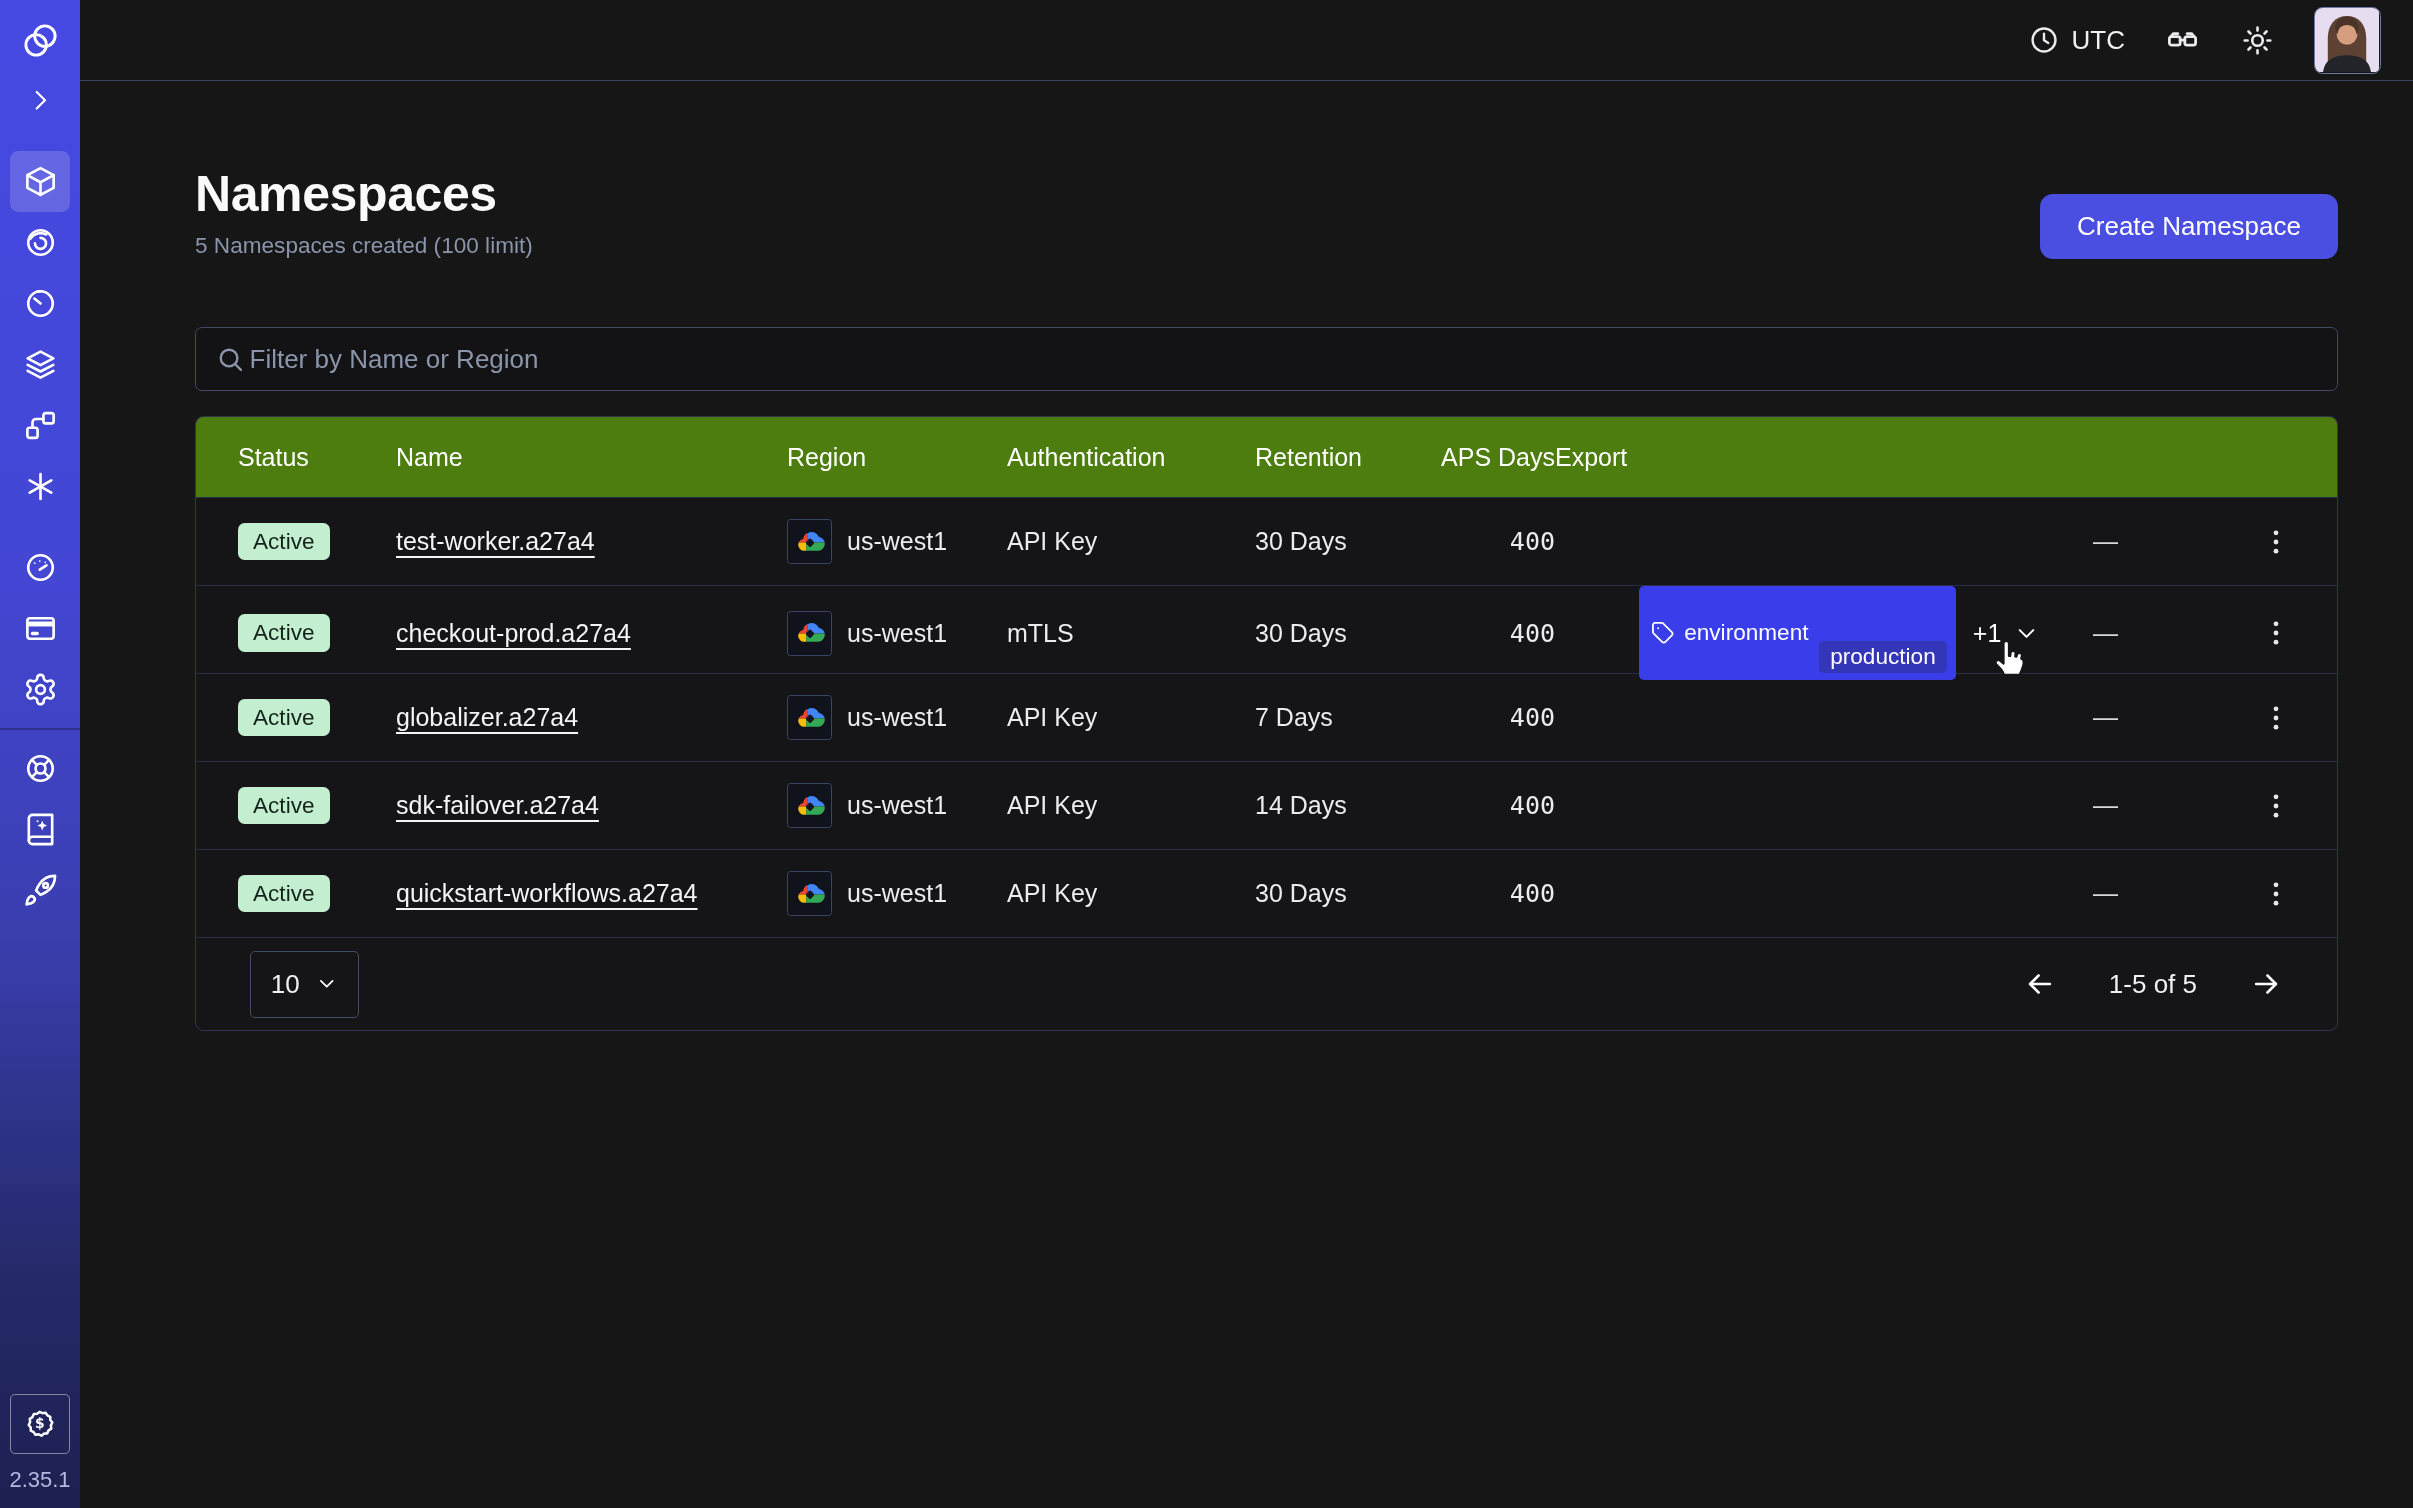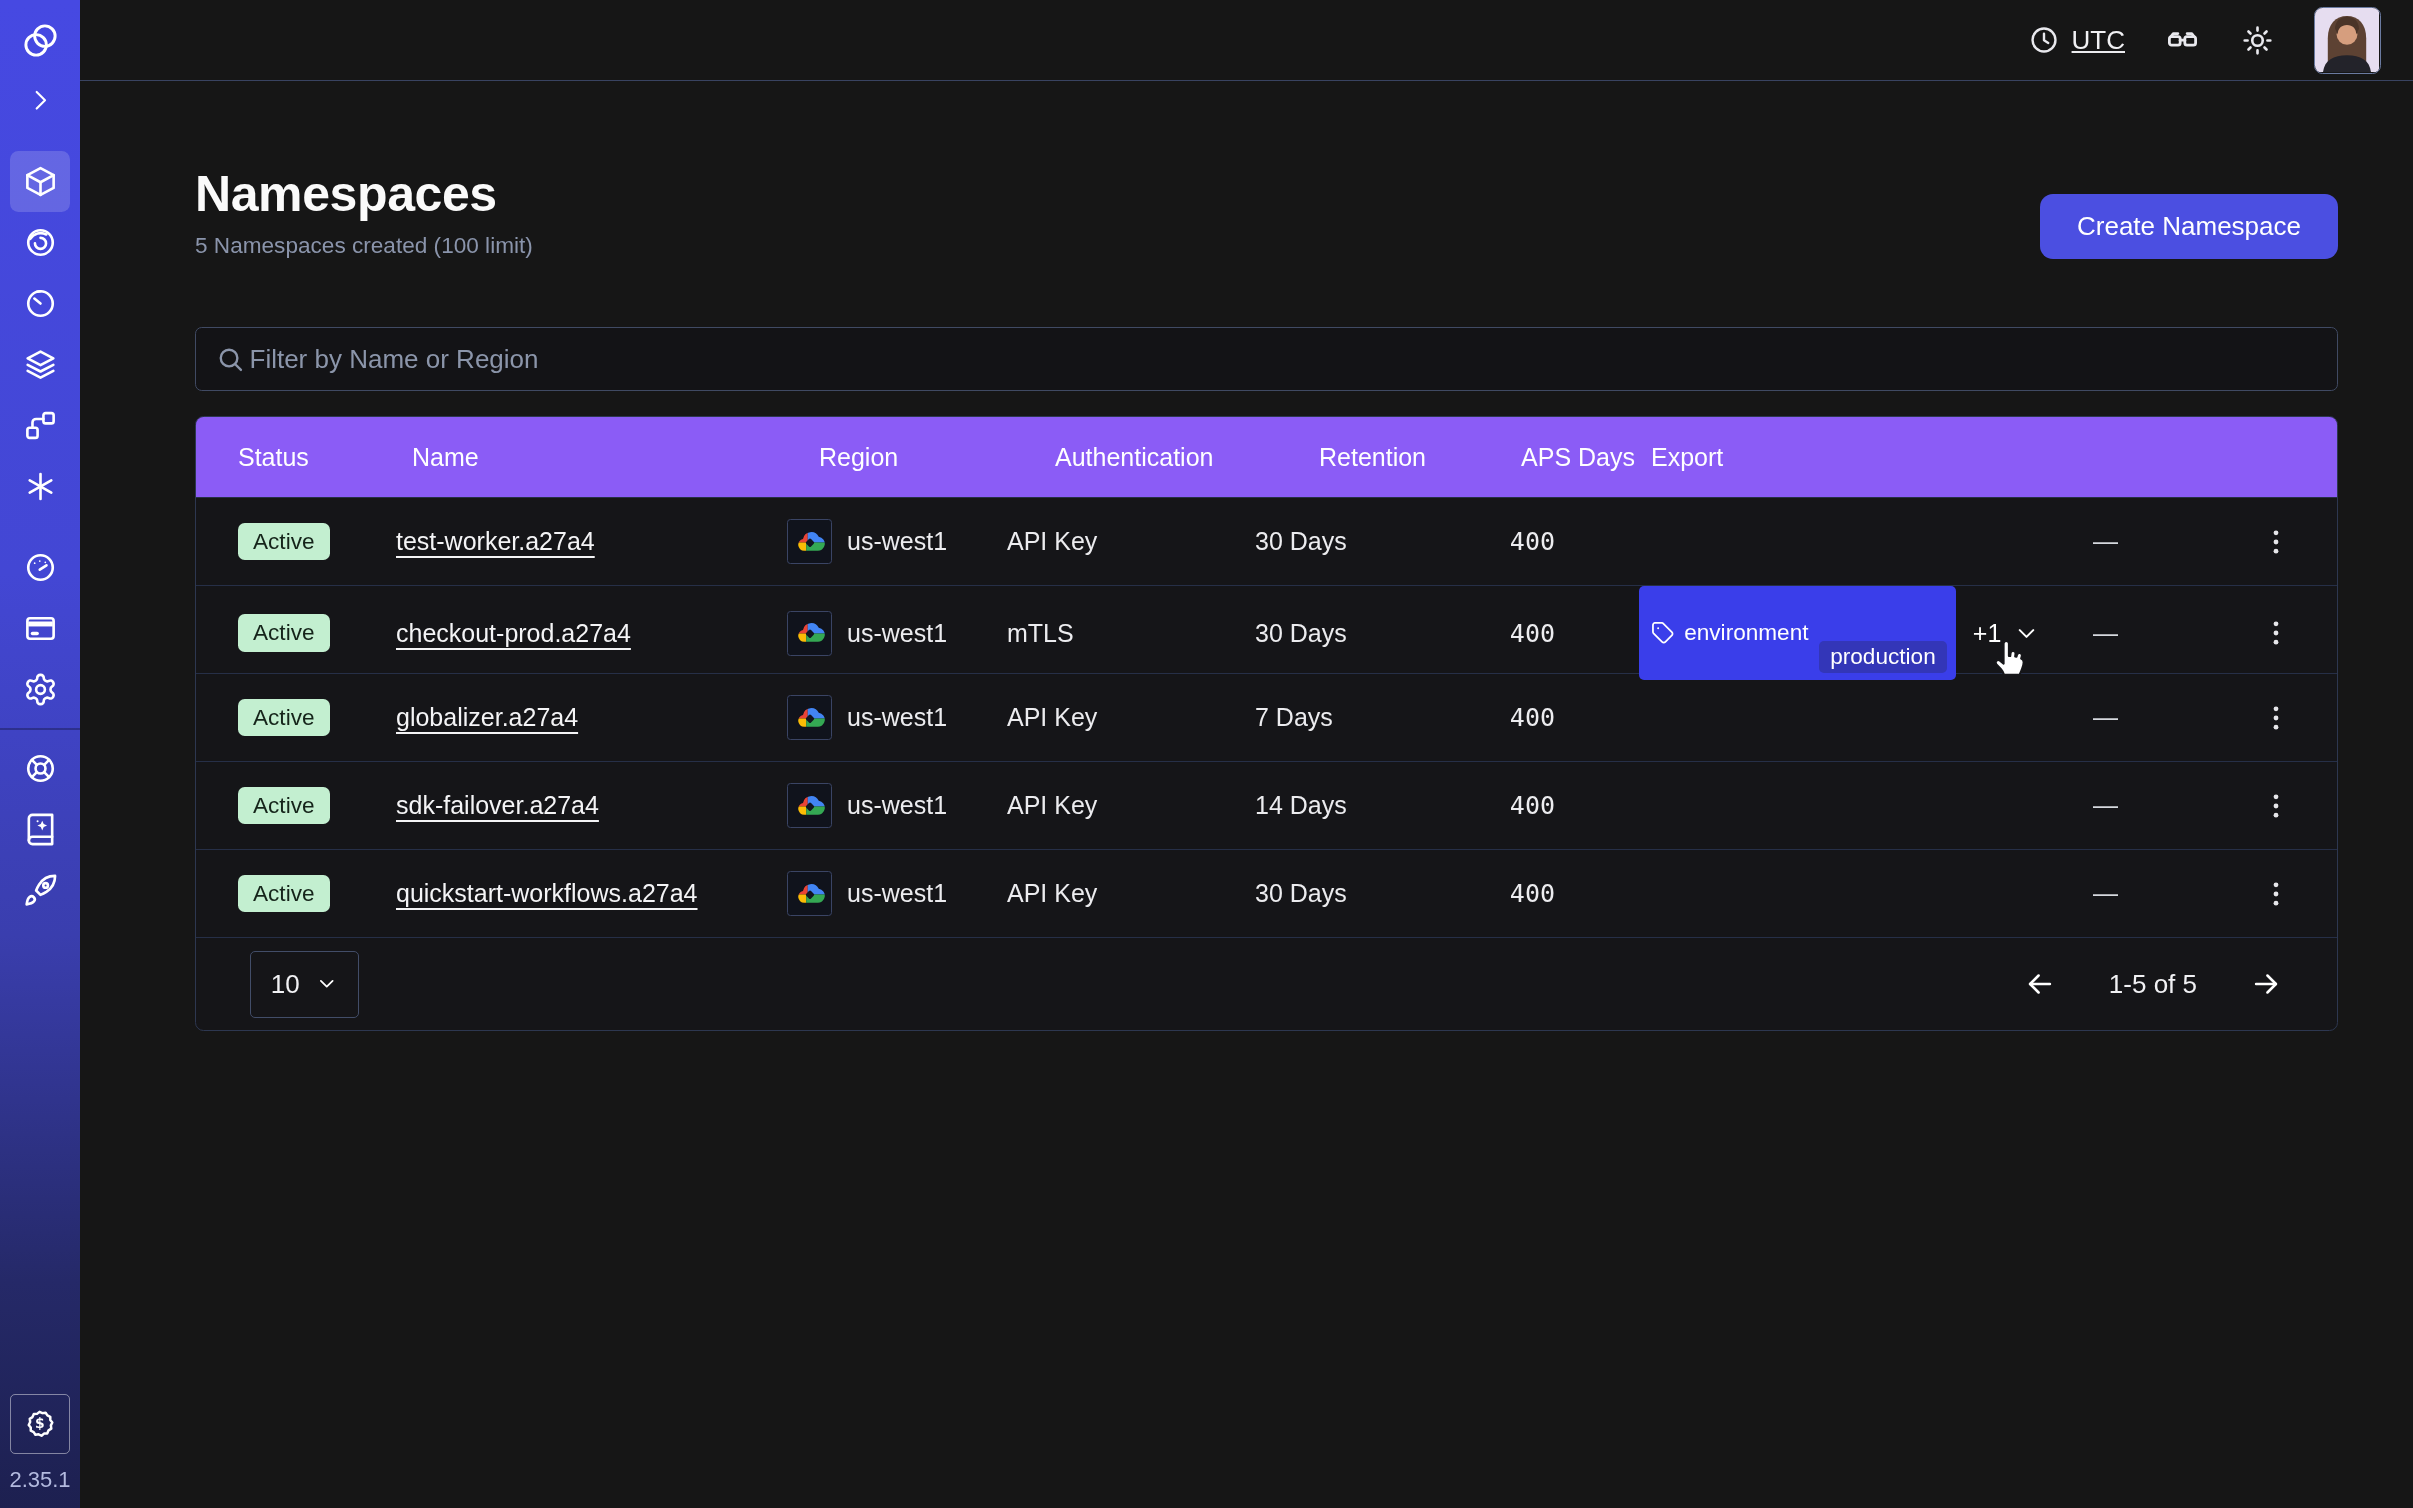--- a/index.html
+++ b/index.html
@@ -18,21 +18,21 @@
   .nav-gap2 { height:20px; flex:0 0 auto; }
   .side-divider { width:80px; height:1.7px; background:rgba(0,0,0,.28); margin:8.4px 0; flex:0 0 auto; }
   .side-bottom { margin-top:auto; display:flex; flex-direction:column; align-items:center; }
   .badge-btn { width:60px; height:60px; border:1.7px solid rgba(255,255,255,.45); border-radius:5px;
     display:grid; place-items:center; background:transparent; cursor:pointer; }
   .version { font-size:22px; color:#b3badf; margin:13.4px 0 15px; }
 
   
   .topbar { position:absolute; left:80px; right:0; top:0; height:81px; background:#161616;
     border-bottom:1.7px solid #394361; display:flex; align-items:center; justify-content:flex-end;
-    gap:39px; padding-right:32px; z-index:4;text-decoration:underline; }
+    gap:39px; padding-right:32px; z-index:4; }
   .tz { display:flex; align-items:center; gap:11.7px; font-size:26px; color:#f1f1f4; cursor:pointer; }
   .iconbtn { background:none; border:none; cursor:pointer; display:grid; place-items:center; }
   .avatar { width:67px; height:67px; border-radius:8.4px; border:1.7px solid #6a7aa0; overflow:hidden; cursor:pointer; }
   .avatar svg { display:block; }
 
   
   .main { position:absolute; left:195px; top:81px; width:2143px; }
   .page-title { margin-top:84px; font-size:50px; font-weight:700; letter-spacing:-0.4px; color:#fafafa; }
   .page-sub { margin-top:10px; font-size:22.6px; color:#8a94ab; }
   .create-btn { position:absolute; top:113px; right:0; height:65px; padding:0 37px;
@@ -44,21 +44,21 @@
     display:flex; align-items:center; gap:5px; padding:0 20px; }
   .searchbar input { flex:1; background:transparent; border:none; outline:none;
     font-size:26px; color:#e8e8ec; font-family:"Liberation Sans",sans-serif; }
   .searchbar input::placeholder { color:#8b95aa; }
 
   
   .table { position:absolute; top:335px; left:0; width:2143px;
     border:1.7px solid #2d3750; border-radius:8.4px; overflow:hidden; background:#151518; }
   .trow { display:grid; grid-template-columns:158px 391px 220px 248px 182px 118px 538px 161px 44px;
     padding:0 42px; align-items:center; }
-  .thead { height:80px; background:#8b5cf6; color:#fff; font-size:25px; font-weight:500;gap:16px; }
+  .thead { height:80px; background:#4d7c0f; color:#fff; font-size:25px; font-weight:500; }
   .row { height:88px; border-top:1.7px solid #262f47; font-size:25px; color:#ececef; }
   .col-right { text-align:right; }
   .col-tags { padding-left:84px; }
   .status-badge { display:inline-block; background:#c3efd0; color:#15241a; font-size:22.6px;
     padding:5.9px 15px; border-radius:6.7px; font-weight:500; }
   .name-link { color:#f4f4f6; text-decoration:underline; text-underline-offset:5.9px;
     text-decoration-thickness:1.7px; cursor:pointer; }
   .region-cell { display:flex; align-items:center; gap:15px; }
   .gcp-box { width:45px; height:45px; border:1.7px solid #3a4464; border-radius:3.4px; background:#10131c;
     display:grid; place-items:center; }

